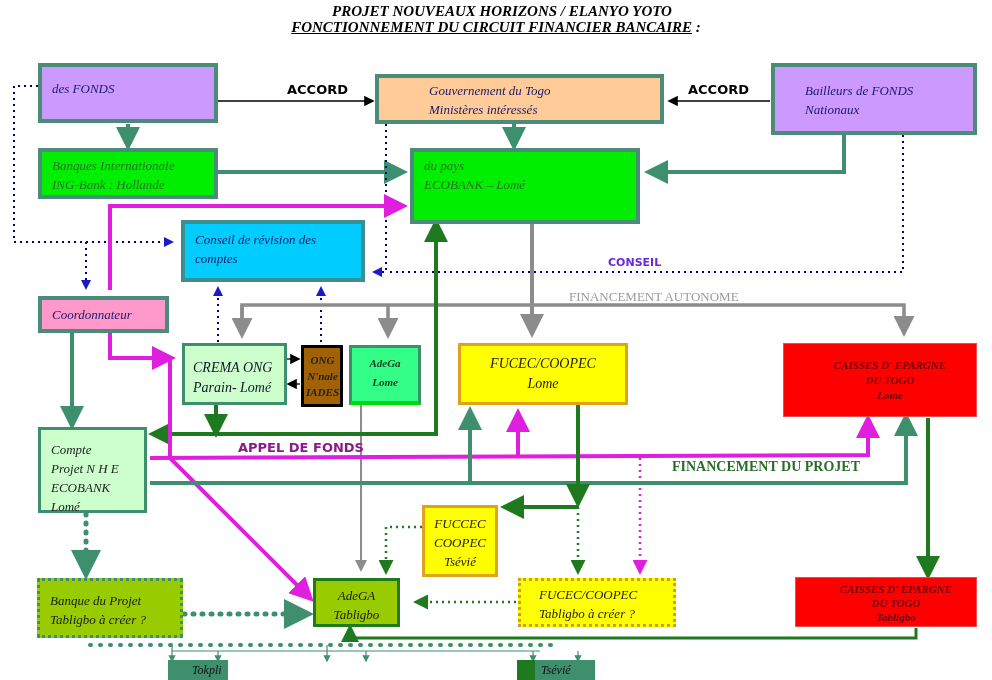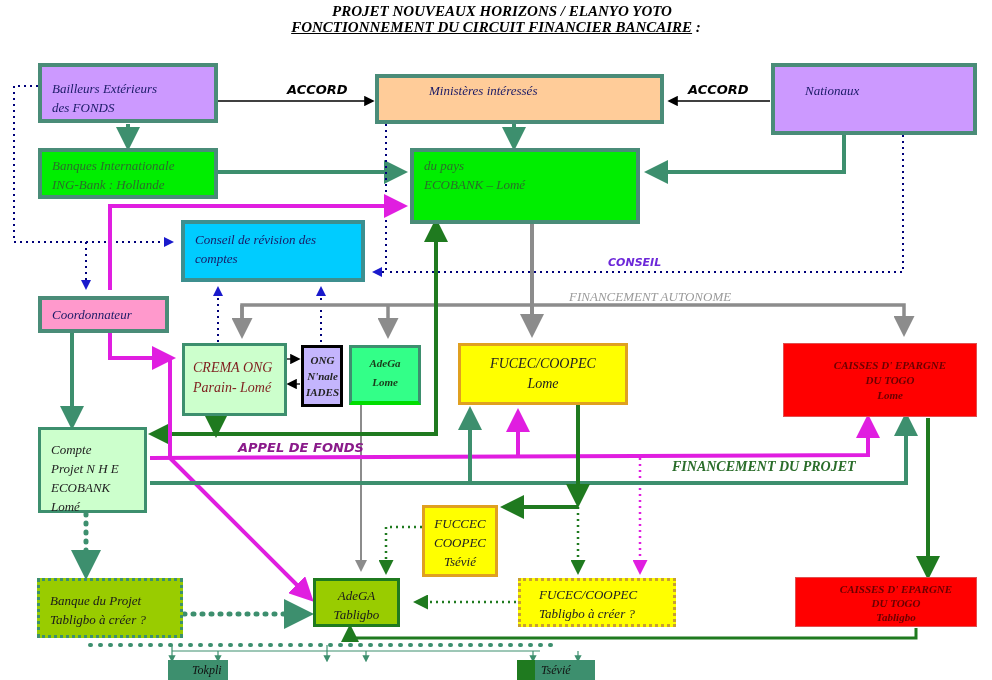--- a/index.html
+++ b/index.html
@@ -3,21 +3,21 @@
 <meta charset="utf-8">
 <style>
   html,body{margin:0;padding:0;background:#fff;}
   body{width:992px;height:680px;position:relative;overflow:hidden;font-family:"Liberation Serif",serif;}
   svg{position:absolute;left:0;top:0;}
   .title{position:absolute;left:0;width:992px;text-align:center;font-family:"Liberation Serif",serif;font-weight:bold;font-style:italic;font-size:15px;color:#000;}
   .t1{top:3px;padding-left:6px;}
   .t2{top:19px;}
   .t2 u{text-decoration:underline;}
   .box{position:absolute;box-sizing:border-box;font-style:italic;font-size:13px;line-height:19px;padding:4px 10px;}
-  .lbl{position:absolute;font-style:italic;font-weight:bold;white-space:nowrap;}
+  .lbl{position:absolute;font-weight:bold;white-space:nowrap;}
 </style>
 </head>
 <body>
 
 <div class="title t1">PROJET NOUVEAUX HORIZONS / ELANYO YOTO</div>
 <div class="title t2"><u>FONCTIONNEMENT DU CIRCUIT FINANCIER BANCAIRE</u><span> :</span></div>
 
 <svg id="edges" width="992" height="680">
   <defs>
     <marker id="mTeal" markerWidth="6" markerHeight="6" refX="4" refY="3" orient="auto" markerUnits="strokeWidth">
@@ -100,29 +100,30 @@
   <line x1="172" y1="651" x2="540" y2="651" stroke="#3d8f6e" stroke-width="1.2"></line>
   <line x1="172" y1="645" x2="172" y2="660" stroke="#3d8f6e" stroke-width="1.2" marker-end="url(#mTeal)"></line>
   <line x1="218" y1="651" x2="218" y2="660" stroke="#3d8f6e" stroke-width="1.2" marker-end="url(#mTeal)"></line>
   <line x1="327" y1="645" x2="327" y2="660" stroke="#3d8f6e" stroke-width="1.2" marker-end="url(#mTeal)"></line>
   <line x1="366" y1="651" x2="366" y2="660" stroke="#3d8f6e" stroke-width="1.2" marker-end="url(#mTeal)"></line>
   <line x1="533" y1="651" x2="533" y2="660" stroke="#3d8f6e" stroke-width="1.2" marker-end="url(#mTeal)"></line>
   <line x1="578" y1="651" x2="578" y2="660" stroke="#3d8f6e" stroke-width="1.2" marker-end="url(#mTeal)"></line>
 </svg>
 
 <div class="box" style="left:38px;top:63px;width:180px;height:60px;background:#cc99ff;border:4px solid #4a8c78;color:#1a1a66;padding-top:12px;">
-  <div>Bailleurs Extérieurs</div>
   <div>des FONDS</div>
 </div>
 
 <div class="box" style="left:375px;top:74px;width:289px;height:50px;background:#ffcc99;border:4px solid #4a8c78;color:#1a1a66;padding-left:50px;padding-top:3px;">
+  <div>Gouvernement du Togo</div>
   <div>Ministères intéressés</div>
 </div>
 
 <div class="box" style="left:771px;top:63px;width:206px;height:72px;background:#cc99ff;border:4px solid #4a8c78;color:#1a1a66;padding-left:30px;padding-top:14px;">
+  <div>Bailleurs de FONDS</div>
   <div>Nationaux</div>
 </div>
 
 <div class="box" style="left:38px;top:148px;width:180px;height:51px;background:#00ee00;border:4px solid #4a8c78;color:#2a6d2a;padding-top:4px;">
   <div>Banques Internationale</div>
   <div>ING-Bank : Hollande</div>
 </div>
 
 <div class="box" style="left:410px;top:148px;width:230px;height:76px;background:#00ee00;border:4px solid #4a8c78;color:#2a6d2a;padding-top:4px;line-height:19px;">
   <div>du pays</div>
@@ -131,26 +132,26 @@
 
 <div class="box" style="left:181px;top:220px;width:184px;height:62px;background:#00ccff;border:4px solid #3d8f8f;color:#1a1a66;padding-top:6px;">
   <div>Conseil de révision des</div>
   <div>comptes</div>
 </div>
 
 <div class="box" style="left:38px;top:296px;width:131px;height:37px;background:#ff99cc;border:4px solid #4a8c78;color:#1a1a66;padding-top:5px;">
   <div>Coordonnateur</div>
 </div>
 
-<div class="box" style="left:182px;top:343px;width:105px;height:73px;background:#ccffcc;border:3px solid #3d8f6e;color:#7f1d1d;padding:12px 0 4px 8px;font-size:14px;line-height:20px;">
+<div class="box" style="left:182px;top:343px;width:105px;height:62px;background:#ccffcc;border:3px solid #3d8f6e;color:#0f172a;padding:12px 0 4px 8px;font-size:14px;line-height:20px;">
   <div>CREMA ONG</div>
   <div>Parain- Lomé</div>
 </div>
 
-<div class="box" style="left:301px;top:345px;width:42px;height:62px;background:#c4b5fd;border:3px solid #000;color:#222;padding:4px 0 0 1px;font-size:11px;line-height:16px;font-weight:bold;text-align:center;">
+<div class="box" style="left:301px;top:345px;width:42px;height:62px;background:#a16207;border:3px solid #000;color:#222;padding:4px 0 0 1px;font-size:11px;line-height:16px;font-weight:bold;text-align:center;">
   <div>ONG</div>
   <div>N'nale</div>
   <div>IADES</div>
 </div>
 
 <div class="box" style="left:349px;top:345px;width:72px;height:60px;background:#33ff88;border:3px solid #3d8f6e;border-bottom:4px solid #00dd00;color:#1a3a1a;padding:6px 0 0 0;font-size:11px;line-height:19px;font-weight:bold;text-align:center;">
   <div>AdeGa</div>
   <div>Lome</div>
 </div>
 

